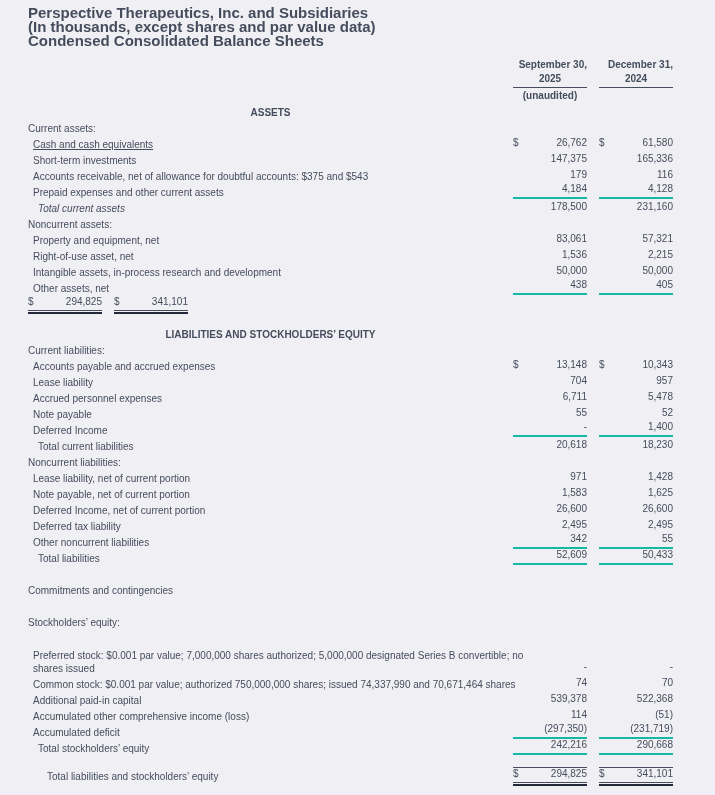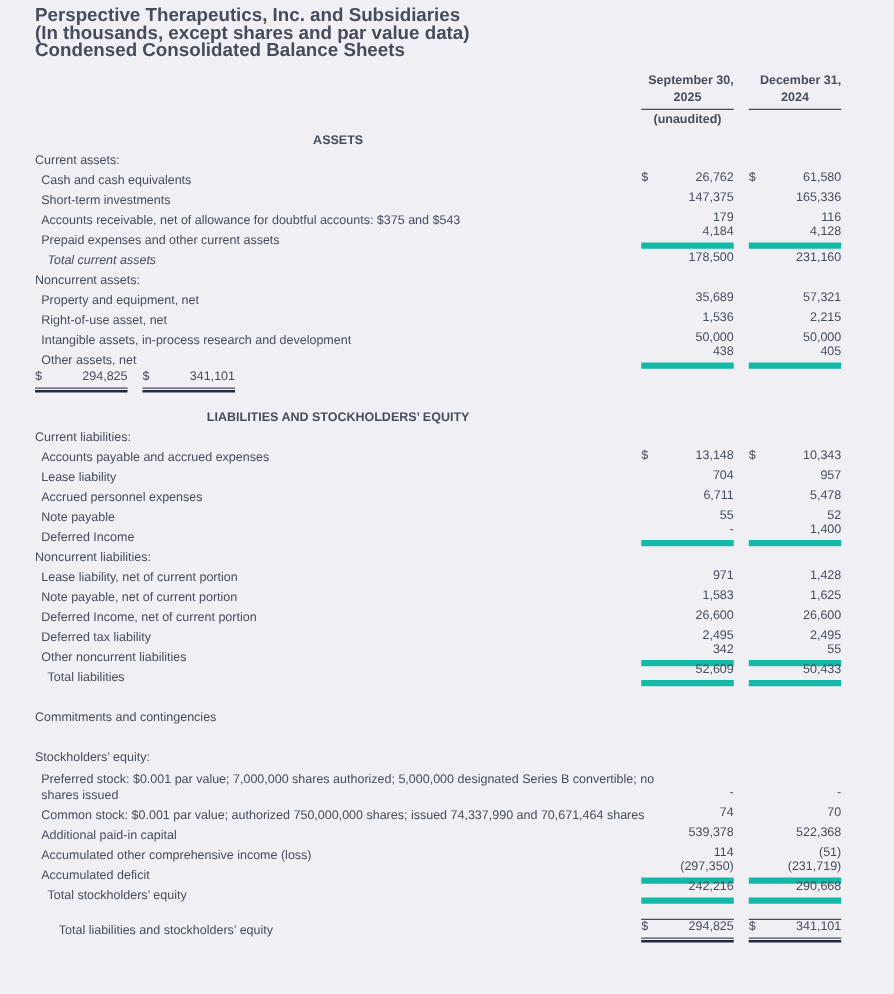--- a/index.html
+++ b/index.html
@@ -21,28 +21,28 @@
   .ch-spacer { flex: 1; }
   .ch-col { width: 74px; flex: 0 0 74px; text-align: center; font-weight: bold; }
   .ch-gap { width: 12px; flex: 0 0 12px; }
   .ch-l1 { line-height: 14px; white-space: nowrap; text-align: right; }
   .ch-l2 { line-height: 14px; padding-bottom: 1px; border-bottom: 1px solid #454c5c; }
   .ch-note { line-height: 15px; white-space: nowrap; }
 
   
   .row { display: flex; align-items: flex-end; padding-left: 28px; padding-right: 42px; height: 16px; line-height: 12px; }
   .row .label { flex: 1; min-width: 0; white-space: nowrap; }
-  .row.wrap { height: 30px; }
+  .row.wrap { height: 30px; margin-top: 16px; }
   .row.wrap .label { white-space: normal; line-height: 13px; margin-right: -20px; }
   .center-label { text-align: center; font-weight: bold; }
   .col { width: 74px; flex: 0 0 74px; display: flex; align-items: flex-end; padding-bottom: 2px; }
   .colgap { width: 12px; flex: 0 0 12px; }
   .col .dollar { text-align: left; }
   .col .val { margin-left: auto; text-align: right; }
-  .col.u { border-bottom: 5px solid #14b8a6; }
+  .col.u { border-bottom: 2px solid #14b8a6; }
   .col.topline { border-top: 1px solid #454c5c; }
   .col.dbl { border-bottom: 1px solid #454c5c; position: relative; }
   .col.dbl::after {
     content: ""; position: absolute; left: 0; right: 0; bottom: -4px; height: 2px;
     background: #23293a;
   }
   .gap { width: 100%; }
 </style>
 </head>
 <body>
@@ -89,21 +89,21 @@
       <span class="dollar"></span>
       <span class="val"></span>
     </div>
     <div class="colgap"></div>
     <div class="col c2">
       <span class="dollar"></span>
       <span class="val"></span>
     </div>
   </div>
       <div class="row">
-    <div class="label" style="padding-left: 5px;">Cash and cash equivalents</div>
+    <div class="label" style="padding-left: 5px; text-decoration: underline;">Cash and cash equivalents</div>
     <div class="col c1">
       <span class="dollar">$</span>
       <span class="val">26,762</span>
     </div>
     <div class="colgap"></div>
     <div class="col c2">
       <span class="dollar">$</span>
       <span class="val">61,580</span>
     </div>
   </div>
@@ -164,21 +164,21 @@
     <div class="colgap"></div>
     <div class="col c2">
       <span class="dollar"></span>
       <span class="val"></span>
     </div>
   </div>
       <div class="row">
     <div class="label" style="padding-left: 5px;">Property and equipment, net</div>
     <div class="col c1">
       <span class="dollar"></span>
-      <span class="val">35,689</span>
+      <span class="val">83,061</span>
     </div>
     <div class="colgap"></div>
     <div class="col c2">
       <span class="dollar"></span>
       <span class="val">57,321</span>
     </div>
   </div>
       <div class="row">
     <div class="label" style="padding-left: 5px;">Right-of-use asset, net</div>
     <div class="col c1">
@@ -302,20 +302,32 @@
       <div class="row">
     <div class="label" style="padding-left: 5px;">Deferred Income</div>
     <div class="col c1 u">
       <span class="dollar"></span>
       <span class="val">-</span>
     </div>
     <div class="colgap"></div>
     <div class="col c2 u">
       <span class="dollar"></span>
       <span class="val">1,400</span>
+    </div>
+  </div>
+      <div class="row">
+    <div class="label" style="padding-left: 10px;">Total current liabilities</div>
+    <div class="col c1">
+      <span class="dollar"></span>
+      <span class="val">20,618</span>
+    </div>
+    <div class="colgap"></div>
+    <div class="col c2">
+      <span class="dollar"></span>
+      <span class="val">18,230</span>
     </div>
   </div>
       <div class="row">
     <div class="label">Noncurrent liabilities:</div>
     <div class="col c1">
       <span class="dollar"></span>
       <span class="val"></span>
     </div>
     <div class="colgap"></div>
     <div class="col c2">

